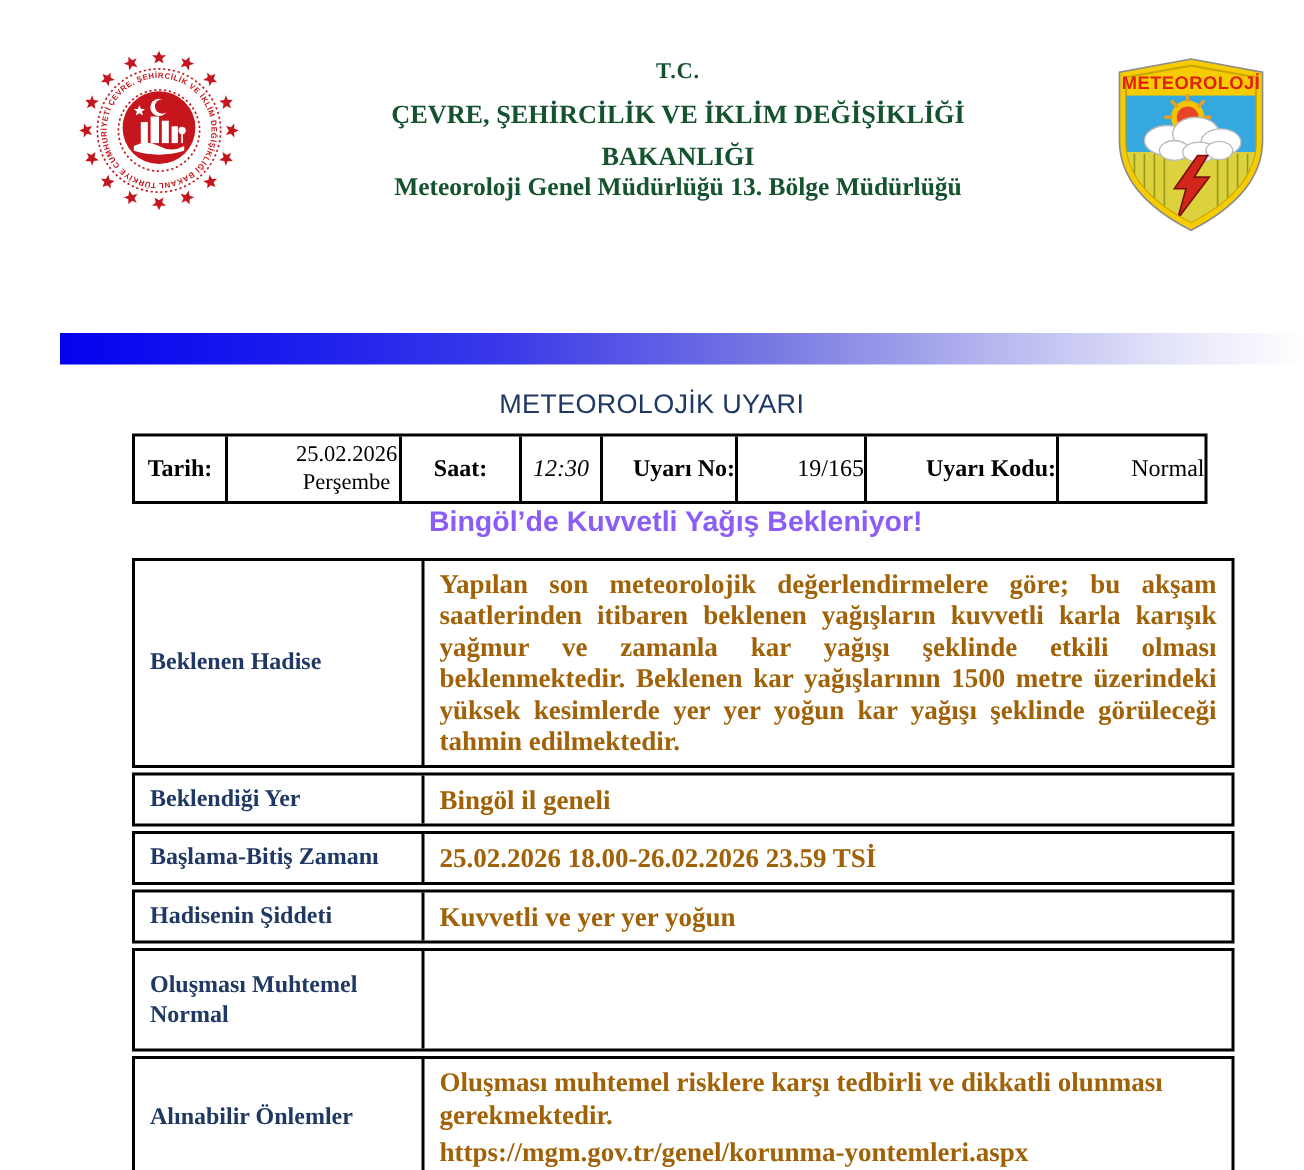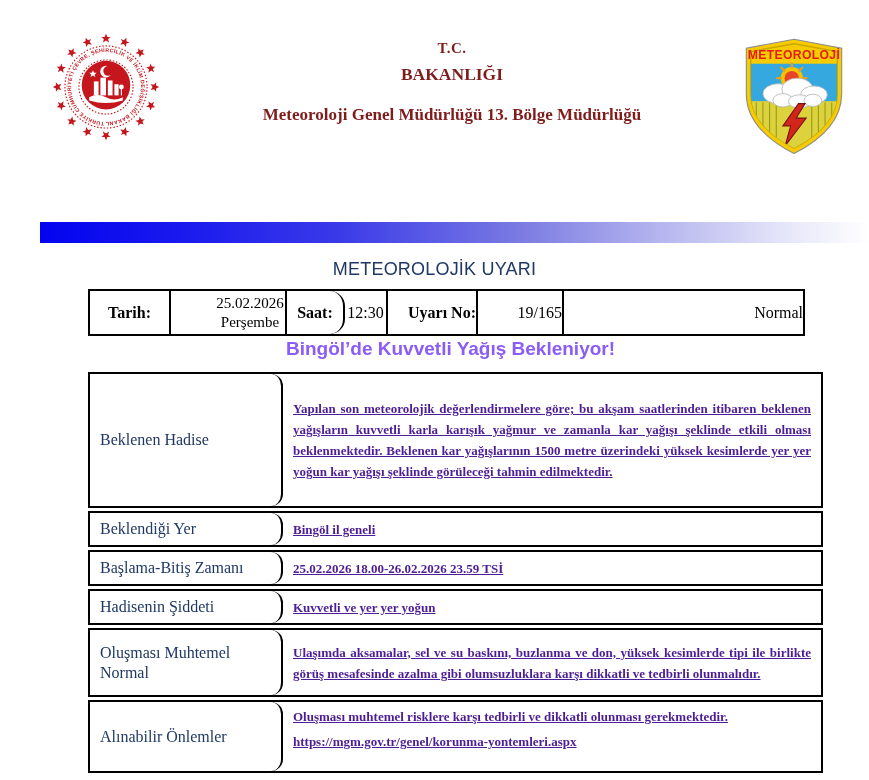--- a/index.html
+++ b/index.html
@@ -3,25 +3,25 @@
 <meta charset="utf-8">
 <style>
   html,body{margin:0;padding:0;}
   body{
     width:869px;height:780px;position:relative;overflow:hidden;
     background:#ffffff;font-family:"Liberation Serif",serif;
   }
   
   .logo-left{position:absolute;left:50px;top:30px;width:112px;height:114px;}
   .logo-right{position:absolute;left:735px;top:36px;width:118px;height:122px;}
-  .title-block{position:absolute;left:178px;top:40px;width:548px;text-align:center;color:#7f1d1d;}
+  .title-block{position:absolute;left:178px;top:40px;width:548px;text-align:center;color:#14532d;}
   .title-tc{font-size:15px;font-weight:bold;letter-spacing:.5px;}
   .title-l1{font-size:17.5px;font-weight:bold;margin-top:9px;}
   .title-l2{font-size:17.5px;font-weight:bold;margin-top:7px;}
-  .title-dept{font-size:17px;font-weight:bold;margin-top:20px;}
+  .title-dept{font-size:17px;font-weight:bold;margin-top:0;}
   
   .blue-bar{
     position:absolute;left:40px;top:222px;width:829px;height:21px;
     background:linear-gradient(to right,#0303ef 0%,#1b1bee 18%,#3a3ae9 36%,
       #7b7be2 58%,#b9b9f0 76%,#e6e6fa 90%,#ffffff 100%);
   }
   .section-title{
     position:absolute;left:0;top:259px;width:100%;text-align:center;
     font-family:"Liberation Sans",sans-serif;font-weight:normal;font-size:18px;
     color:#1F3864;letter-spacing:.2px;
@@ -31,41 +31,41 @@
     position:absolute;left:88px;top:289px;width:717px;height:47px;
     border:2px solid #000;display:flex;box-sizing:border-box;
     font-size:16px;color:#000;
   }
   .info-cell{border-right:2px solid #000;display:flex;flex-direction:column;
     justify-content:center;box-sizing:border-box;}
   .info-cell:last-child{border-right:none;}
   .info-label{font-weight:bold;}
   .c-center{align-items:center;text-align:center;}
   .c-left{align-items:flex-end;padding-left:9px;}
-  .w1{width:81px;} .w2{width:116px;font-size:15px;line-height:19px;padding-left:44px;}
-  .w3{width:58px;border-radius:15px;} .w4{width:43px;} .w5{width:90px;} .w6{width:86px;padding-left:10px;}
+  .w1{width:62px;} .w2{width:116px;font-size:15px;line-height:19px;padding-left:44px;}
+  .w3{width:80px;} .w4{width:54px;font-style:italic;} .w5{width:90px;} .w6{width:86px;padding-left:10px;}
   .w7{width:128px;} .w8{flex:1;padding-left:10px;border-radius:17px;}
   
   .headline{
     position:absolute;left:16px;top:338px;width:100%;text-align:center;
     font-family:"Liberation Sans",sans-serif;font-weight:bold;font-size:19px;
     color:#8b5cf6;
   }
   
   .warning-table{position:absolute;left:88px;top:372px;width:735px;}
   .w-row{border:2px solid #000;display:flex;margin-bottom:3px;box-sizing:border-box;background:#fff;}
   .w-label{
     width:193px;min-width:193px;border-right:2px solid #000;box-sizing:border-box;
     display:flex;align-items:center;padding:4px 8px 4px 10px;
-    color:#1F3864;font-weight:normal;font-size:16px;line-height:20px;border-radius:12px;
+    color:#1F3864;font-weight:bold;font-size:16px;line-height:20px;
   }
   .w-content{
     flex:1;padding:5px 10px;box-sizing:border-box;
-    color:#4c1d95;font-weight:bold;font-size:13px;line-height:21px;
-    display:flex;flex-direction:column;justify-content:center;text-decoration:underline;
+    color:#a16207;font-weight:bold;font-size:18px;line-height:21px;
+    display:flex;flex-direction:column;justify-content:center;
   }
   .justify{text-align:justify;}
   .r1{min-height:136px;}
   .r-small{min-height:36px;}
   .r5{min-height:69px;}
   .r5 .w-content{line-height:21px;}
   .r6{min-height:73px;}
   .r6 .w-content{line-height:22px;justify-content:flex-start;padding-top:4px;}
   .r6 .link-line{margin-top:3px;}
 </style>
@@ -115,20 +115,21 @@
       <circle cx="76.5" cy="60" r="2.6"></circle>
       <rect x="75.9" y="62" width="1.2" height="7"></rect>
     </g>
 
     <path d="M42,71 Q51,66 60,71 T78,71 L78,74.5 Q60,80 42,74.5 Z" fill="#ffffff"></path>
   </svg>
 </div>
 
 <div class="title-block">
   <div class="title-tc">T.C.</div>
+  <div class="title-l1">ÇEVRE, ŞEHİRCİLİK VE İKLİM DEĞİŞİKLİĞİ</div>
   <div class="title-l2">BAKANLIĞI</div>
   <div class="title-dept">Meteoroloji Genel Müdürlüğü 13. Bölge Müdürlüğü</div>
 </div>
 
 <div class="logo-right">
   <svg viewBox="0 0 100 110" width="118" height="122">
     <defs>
       <clipPath id="shieldclip">
         <path d="M50,7 L89,14 L89,52 Q89,81 50,101 Q11,81 11,52 L11,14 Z"></path>
       </clipPath>
@@ -195,20 +196,23 @@
   </div>
   <div class="info-cell c-center w4">
     <span>12:30</span>
   </div>
   <div class="info-cell c-left w5">
     <span class="info-label">Uyarı No:</span>
   </div>
   <div class="info-cell c-left w6">
     <span>19/165</span>
   </div>
+  <div class="info-cell c-left w7">
+    <span class="info-label">Uyarı Kodu:</span>
+  </div>
   <div class="info-cell c-left w8">
     <span>Normal</span>
   </div>
 </div>
 
 <div class="headline">Bingöl’de Kuvvetli Yağış Bekleniyor!</div>
 
 <div class="warning-table">
 
   <div class="w-row r1">
@@ -226,21 +230,20 @@
     <div class="w-content">25.02.2026 18.00-26.02.2026 23.59 TSİ</div>
   </div>
 
   <div class="w-row r-small">
     <div class="w-label">Hadisenin Şiddeti</div>
     <div class="w-content">Kuvvetli ve yer yer yoğun</div>
   </div>
 
   <div class="w-row r5">
     <div class="w-label">Oluşması Muhtemel Normal</div>
-    <div class="w-content justify">Ulaşımda aksamalar, sel ve su baskını, buzlanma ve don, yüksek kesimlerde tipi ile birlikte görüş mesafesinde azalma gibi olumsuzluklara karşı dikkatli ve tedbirli olunmalıdır.</div>
   </div>
 
   <div class="w-row r6">
     <div class="w-label">Alınabilir Önlemler</div>
     <div class="w-content">
       <div>Oluşması muhtemel risklere karşı tedbirli ve dikkatli olunması gerekmektedir.</div>
       <div class="link-line">https://mgm.gov.tr/genel/korunma-yontemleri.aspx</div>
     </div>
   </div>
 

